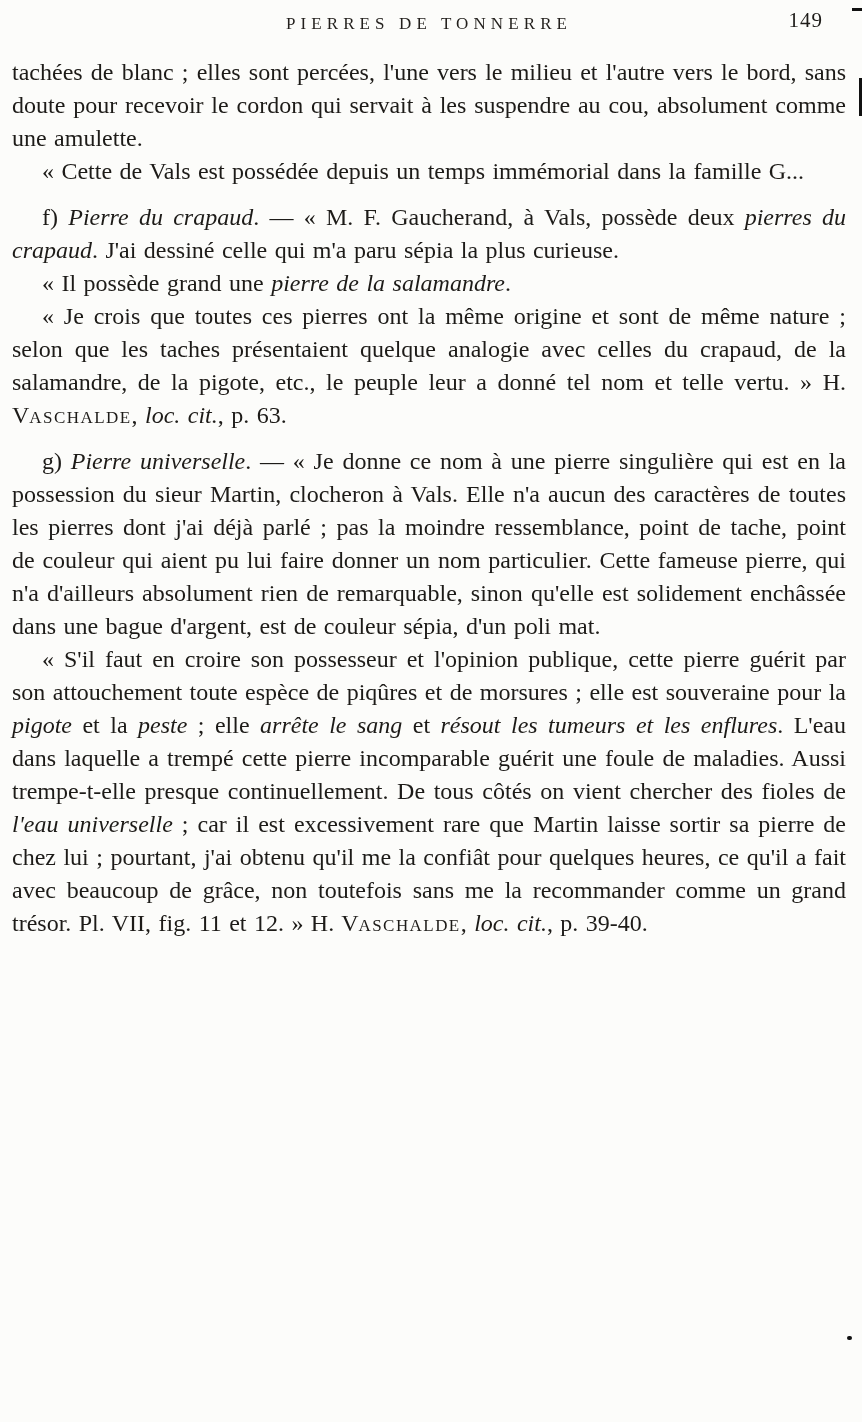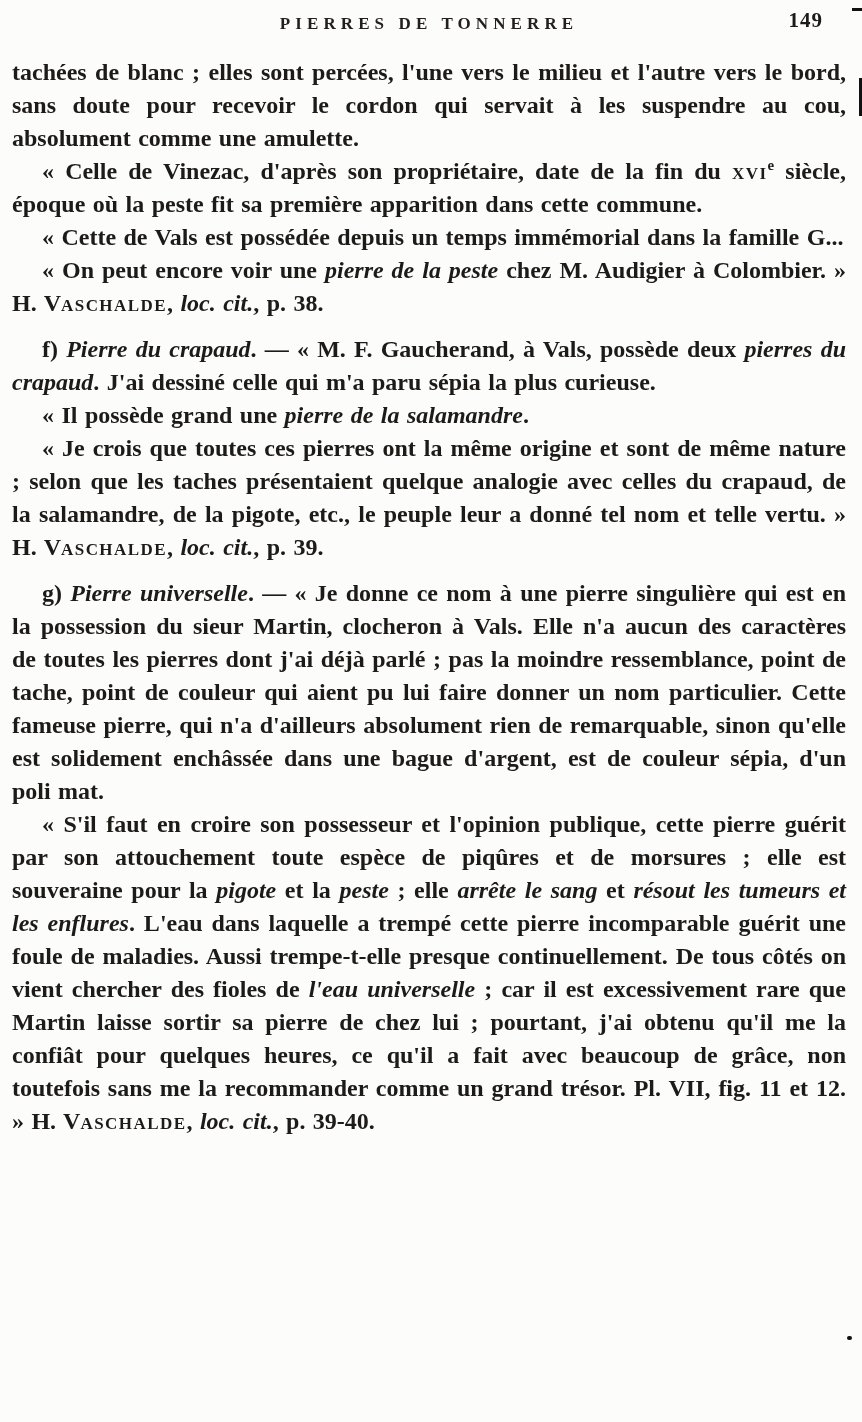--- a/index.html
+++ b/index.html
@@ -7,21 +7,20 @@
     position: relative;
     width: 862px;
     height: 1422px;
     box-sizing: border-box;
     background: #fcfcfa;
     color: #1d1b18;
     font-family: "Liberation Serif", "DejaVu Serif", serif;
     font-size: 24px;
     padding: 8px 16px 0 12px;
     overflow: hidden;
-    font-weight: bold;
   }
   .header {
     position: relative;
     text-align: center;
     height: 34px;
     margin-bottom: 14px;
   }
   .running-title {
     display: inline-block;
     font-size: 17px;
@@ -58,26 +57,24 @@
 
 <div class="page">
 
   <div class="header">
     <span class="running-title">PIERRES DE TONNERRE</span>
     <span class="page-number">149</span>
   </div>
 
   <div class="body-text">
     <p class="para no-indent"><span>tachées de blanc ; elles sont percées, l'une vers le milieu et l'autre vers le bord, sans doute pour recevoir le cordon qui servait à les suspendre au cou, absolument comme une amulette.</span></p>
-    <p class="para"><span>« Celle de Vinezac, d'après son propriétaire, date de la fin du </span><span class="smallcaps">xvi</span><span class="sup">e</span><span> siècle, époque où la peste fit sa première apparition dans cette commune.</span></p>
     <p class="para"><span>« Cette de Vals est possédée depuis un temps immémorial dans la famille G...</span></p>
-    <p class="para"><span>« On peut encore voir une </span><span class="italic">pierre de la peste</span><span> chez M. Audigier à Colombier. » H. V</span><span class="smallcaps">aschalde</span><span>, </span><span class="italic">loc. cit.</span><span>, p. 38.</span></p>
     <p class="para section-break"><span>f) </span><span class="italic">Pierre du crapaud</span><span>. — « M. F. Gaucherand, à Vals, possède deux </span><span class="italic">pierres du crapaud</span><span>. J'ai dessiné celle qui m'a paru sépia la plus curieuse.</span></p>
     <p class="para"><span>« Il possède grand une </span><span class="italic">pierre de la salamandre</span><span>.</span></p>
-    <p class="para"><span>« Je crois que toutes ces pierres ont la même origine et sont de même nature ; selon que les taches présentaient quelque analogie avec celles du crapaud, de la salamandre, de la pigote, etc., le peuple leur a donné tel nom et telle vertu. » H. V</span><span class="smallcaps">aschalde</span><span>, </span><span class="italic">loc. cit.</span><span>, p. 39.</span></p>
+    <p class="para"><span>« Je crois que toutes ces pierres ont la même origine et sont de même nature ; selon que les taches présentaient quelque analogie avec celles du crapaud, de la salamandre, de la pigote, etc., le peuple leur a donné tel nom et telle vertu. » H. V</span><span class="smallcaps">aschalde</span><span>, </span><span class="italic">loc. cit.</span><span>, p. 63.</span></p>
     <p class="para section-break"><span>g) </span><span class="italic">Pierre universelle</span><span>. — « Je donne ce nom à une pierre singulière qui est en la possession du sieur Martin, clocheron à Vals. Elle n'a aucun des caractères de toutes les pierres dont j'ai déjà parlé ; pas la moindre ressemblance, point de tache, point de couleur qui aient pu lui faire donner un nom particulier. Cette fameuse pierre, qui n'a d'ailleurs absolument rien de remarquable, sinon qu'elle est solidement enchâssée dans une bague d'argent, est de couleur sépia, d'un poli mat.</span></p>
     <p class="para"><span>« S'il faut en croire son possesseur et l'opinion publique, cette pierre guérit par son attouchement toute espèce de piqûres et de morsures ; elle est souveraine pour la </span><span class="italic">pigote</span><span> et la </span><span class="italic">peste</span><span> ; elle </span><span class="italic">arrête le sang</span><span> et </span><span class="italic">résout les tumeurs et les enflures</span><span>. L'eau dans laquelle a trempé cette pierre incomparable guérit une foule de maladies. Aussi trempe-t-elle presque continuellement. De tous côtés on vient chercher des fioles de </span><span class="italic">l'eau universelle</span><span> ; car il est excessivement rare que Martin laisse sortir sa pierre de chez lui ; pourtant, j'ai obtenu qu'il me la confiât pour quelques heures, ce qu'il a fait avec beaucoup de grâce, non toutefois sans me la recommander comme un grand trésor. Pl. VII, fig. 11 et 12. » H. V</span><span class="smallcaps">aschalde</span><span>, </span><span class="italic">loc. cit.</span><span>, p. 39-40.</span></p>
   </div>
 
   <div class="artifact top-dash"></div>
   <div class="artifact edge-line"></div>
   <div class="artifact speck"></div>
 
 </div>
 

